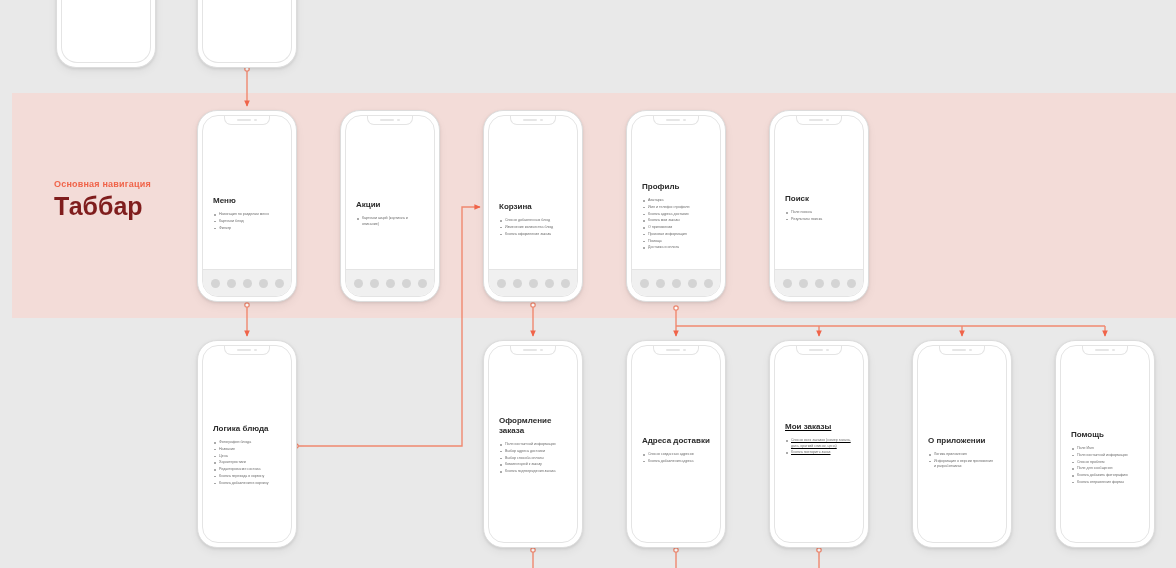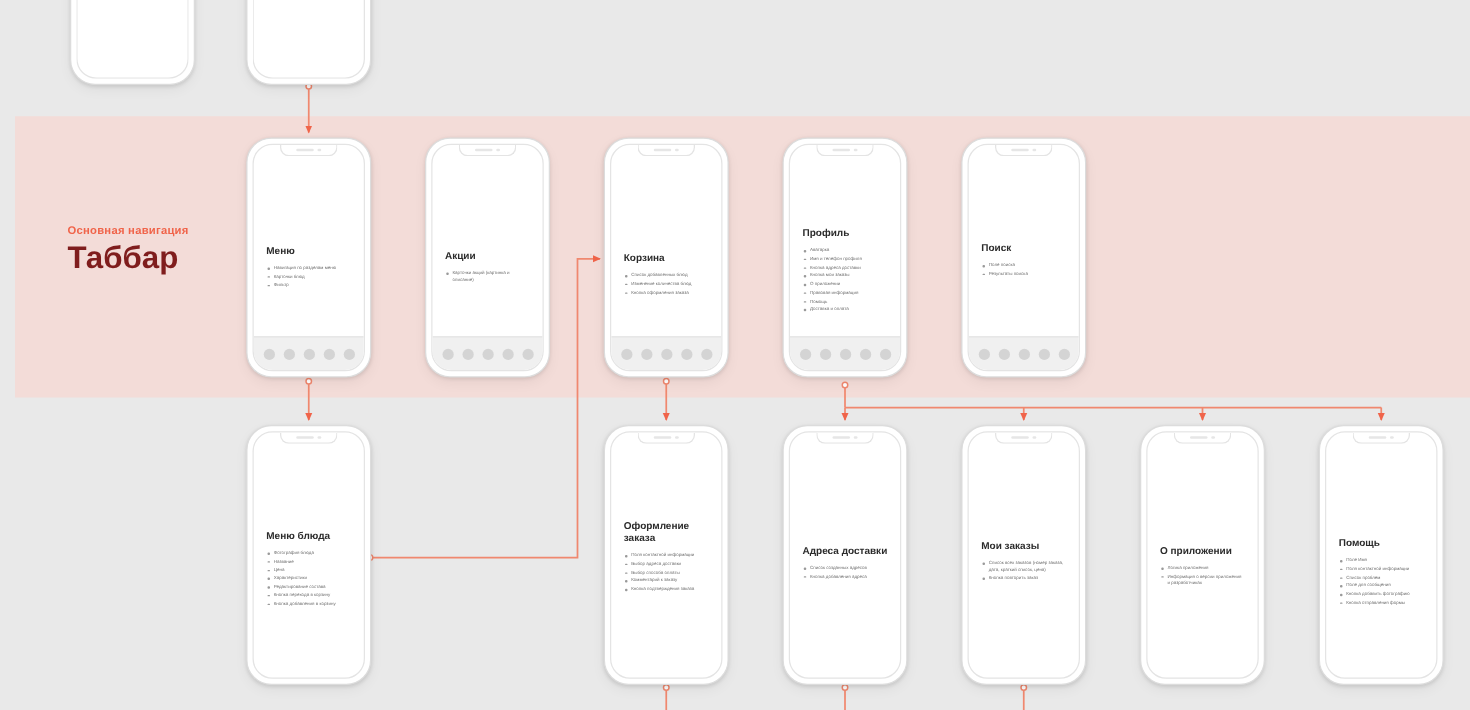--- a/index.html
+++ b/index.html
@@ -327,21 +327,21 @@
           </div>
         </div>
       </div>
       <div class="phone" style="left: 185px; width: 100px; height: 208px; top: 340px;">
         <div class="bezel">
           <div class="notch">
             <div class="speaker"></div>
             <div class="cam"></div>
           </div>
           <div class="screen-body" style="top: 78px;">
-            <div class="screen-title">Меню блюда</div>
+            <div class="screen-title">Логика блюда</div>
             <ul class="bullets">
               <li>Фотография блюда</li>
               <li>Название</li>
               <li>Цена</li>
               <li>Характеристики</li>
               <li>Редактирование состава</li>
               <li>Кнопка перехода в корзину</li>
               <li>Кнопка добавления в корзину</li>
             </ul>
           </div>
@@ -379,21 +379,21 @@
             </ul>
           </div>
         </div>
       </div>
       <div class="phone" style="left: 757px; width: 100px; height: 208px; top: 340px;">
         <div class="bezel">
           <div class="notch">
             <div class="speaker"></div>
             <div class="cam"></div>
           </div>
-          <div class="screen-body" style="top: 86px;">
+          <div class="screen-body" style="top: 76px; text-decoration: underline;">
             <div class="screen-title">Мои заказы</div>
             <ul class="bullets">
               <li>Список всех заказов (номер заказа, дата, краткий список, цена)</li>
               <li>Кнопка повторить заказ</li>
             </ul>
           </div>
         </div>
       </div>
       <div class="phone" style="left: 900px; width: 100px; height: 208px; top: 340px;">
         <div class="bezel">

